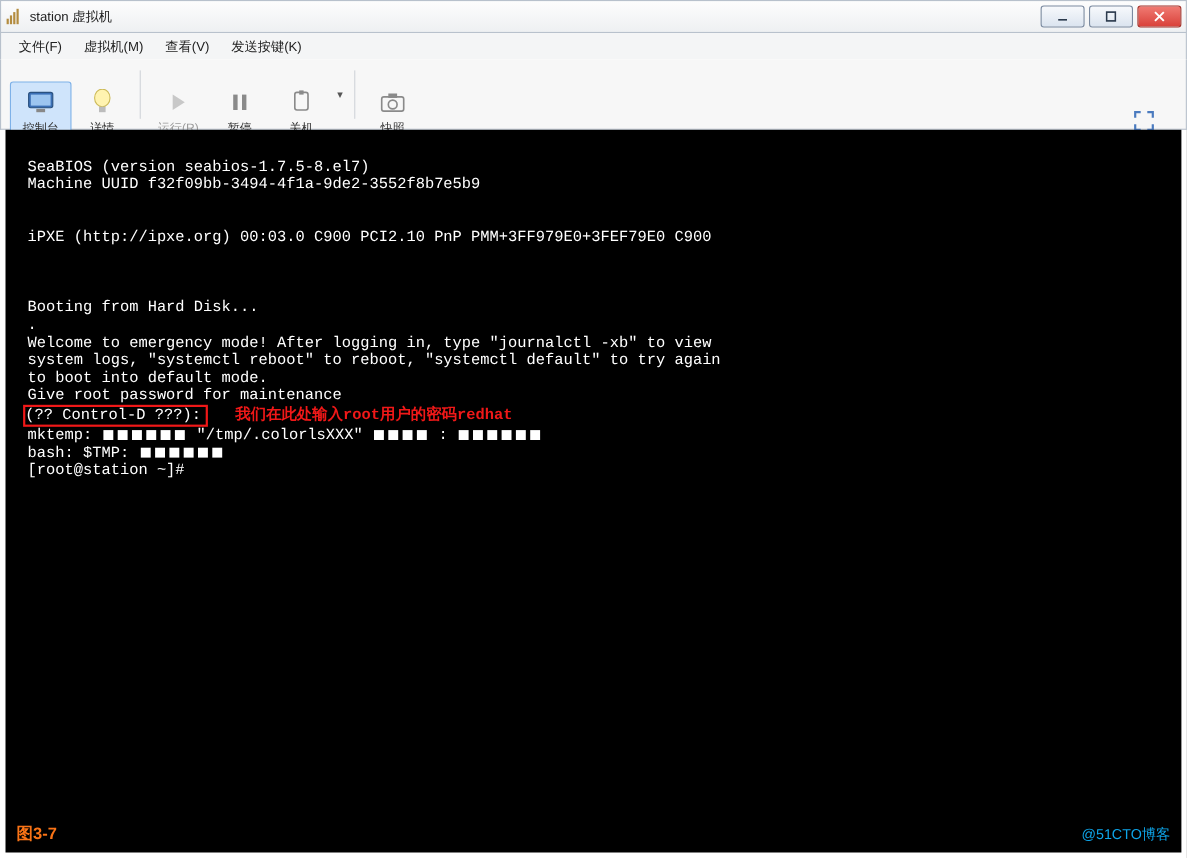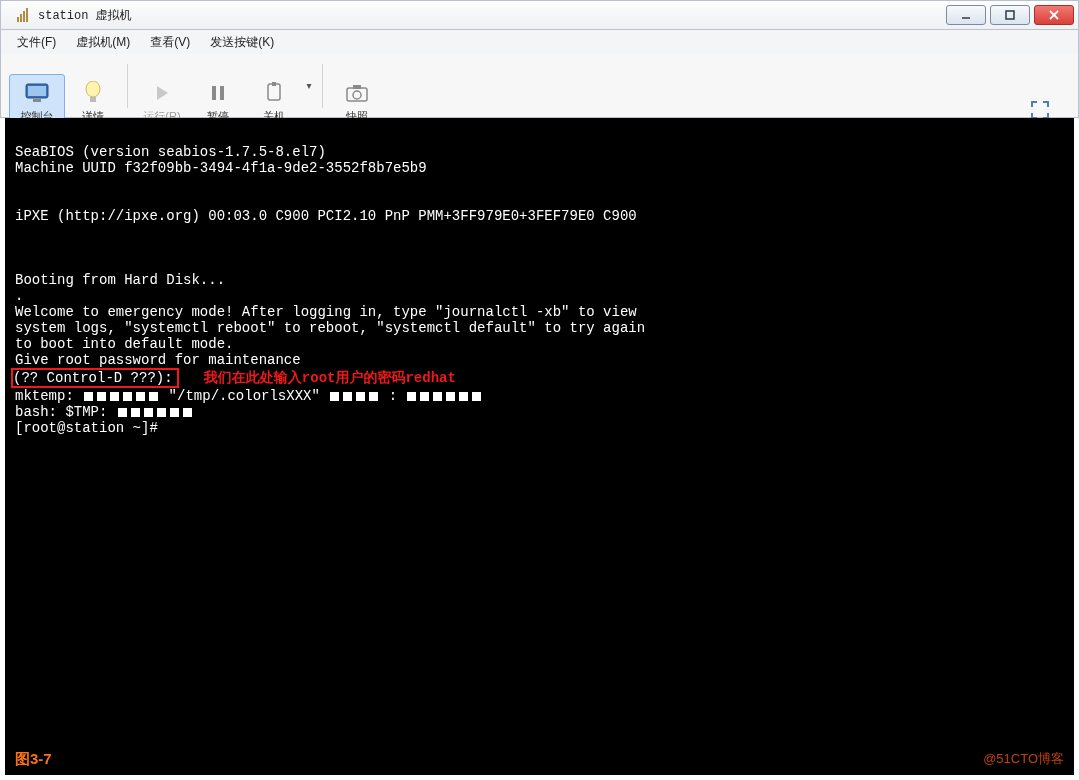--- a/index.html
+++ b/index.html
@@ -1,19 +1,19 @@
 <!DOCTYPE html>
 <html><head>
 <meta charset="utf-8">
 <style>
 * { margin:0; padding:0; box-sizing:border-box; }
 body { font-family:"Segoe UI","Microsoft YaHei",Arial,sans-serif; background:#fff; width:1079px; height:780px; overflow:hidden; position:relative; }
 
 
-.titlebar { height:30px; background:linear-gradient(#fdfdfd,#eef0f2); border:1px solid #b8c1cc; display:flex; align-items:center; padding:0 4px 0 15px;font-family:Liberation Mono, monospace; }
+.titlebar { height:30px; background:linear-gradient(#fdfdfd,#eef0f2); border:1px solid #b8c1cc; display:flex; align-items:center; padding:0 4px 0 4px; }
 .titlebar .icon { width:16px; height:16px; margin-right:6px; display:flex; align-items:center; }
 .titlebar .title { font-size:12px; color:#222; flex:1; }
 .winbtns { display:flex; gap:4px; }
 .winbtn { width:40px; height:20px; border:1px solid #7a8aa0; border-radius:3px; background:linear-gradient(#f7f9fc,#dbe4ef); display:flex; align-items:center; justify-content:center; font-size:11px; color:#2b3a4d; cursor:default; }
 .winbtn.close { background:linear-gradient(#f07a72,#d9413a); border-color:#a43028; color:#fff; }
 
 
 .menubar { height:24px; background:#f4f5f6; border-left:1px solid #b8c1cc; border-right:1px solid #b8c1cc; display:flex; align-items:center; padding:0 6px; font-size:12px; color:#222; }
 .menubar .menuitem { padding:3px 10px;text-align:right; }
 
@@ -21,25 +21,25 @@
 .toolbar { height:64px; background:#f7f7f7; border:1px solid #b8c1cc; border-top:none; display:flex; align-items:center; padding:4px 8px; position:relative; }
 .toolbtn { width:56px; height:56px; display:flex; flex-direction:column; align-items:center; justify-content:center; font-size:11px; color:#333; border-radius:3px;margin-top:33px; }
 .toolbtn.sel { background:#cfe4fb; border:1px solid #7eb1e8; }
 .toolbtn.dis { color:#9a9a9a; }
 .toolbtn .ticon { width:26px; height:26px; margin-bottom:3px; display:flex; align-items:center; justify-content:center; }
 .tsep { width:1px; height:44px; background:#d0d4d9; margin:0 6px; }
 .dropcaret { width:14px; height:56px; display:flex; align-items:center; justify-content:center; color:#555; font-size:10px; }
 .toolright { position:absolute; right:10px; top:4px;font-style:italic; }
 
 
-.console { position:absolute; left:5px; right:5px; top:118px; bottom:5px; background:#000; color:#fff; font-family:"Courier New",monospace; font-size:14px; line-height:16px; padding:10px 10px; white-space:pre; overflow:hidden; letter-spacing:0; }
+.console { position:absolute; left:5px; right:5px; top:118px; bottom:5px; background:#000; color:#fff; font-family:"Courier New",monospace; font-size:14px; line-height:16px; padding:10px 20px; white-space:pre; overflow:hidden; letter-spacing:0; }
 .redbox { display:inline-block; border:2px solid #f01818; padding:0 4px 0 0; margin-left:-4px; }
 .redtxt { color:#f01818; font-weight:bold; font-family:"Microsoft YaHei","Courier New",monospace; }
 .figlabel { position:absolute; left:10px; bottom:8px; color:#f97316; font-weight:bold; font-family:"Microsoft YaHei",Arial,sans-serif; font-size:15px; }
-.watermark { position:absolute; right:10px; bottom:8px; color:#c2410c; font-family:"Microsoft YaHei",Arial,sans-serif; font-size:13px; }
+.watermark { position:absolute; right:10px; bottom:8px; color:#0ea5e9; font-family:"Microsoft YaHei",Arial,sans-serif; font-size:13px; }
 .sq { display:inline-block; width:9px; height:9px; background:#fff; margin:0 2px; vertical-align:middle; }
 </style>
 </head>
 <body>
 
 <div class="titlebar">
   <span class="icon">
     <svg width="16" height="16" viewBox="0 0 16 16">
         <rect x="1" y="10" width="2" height="5" fill="#b38c3f"></rect>
         <rect x="4" y="7" width="2" height="8" fill="#b38c3f"></rect>

